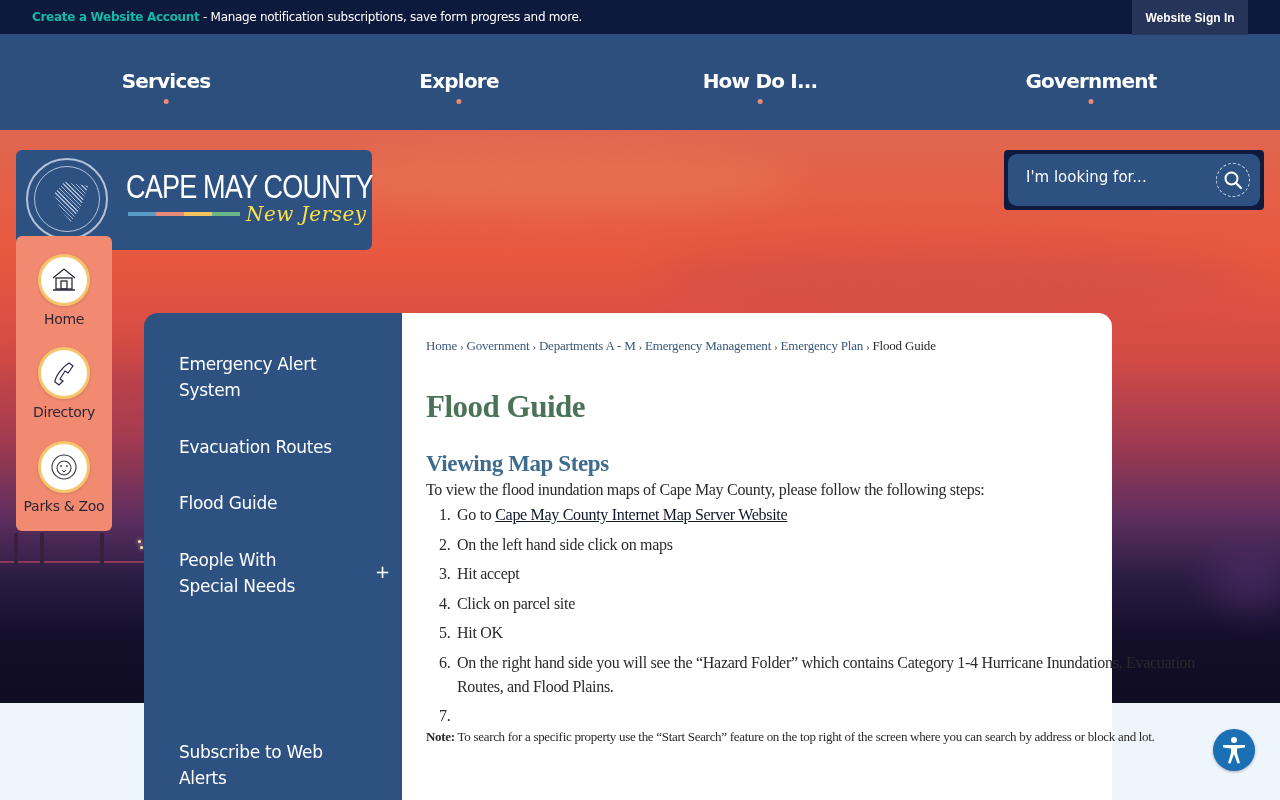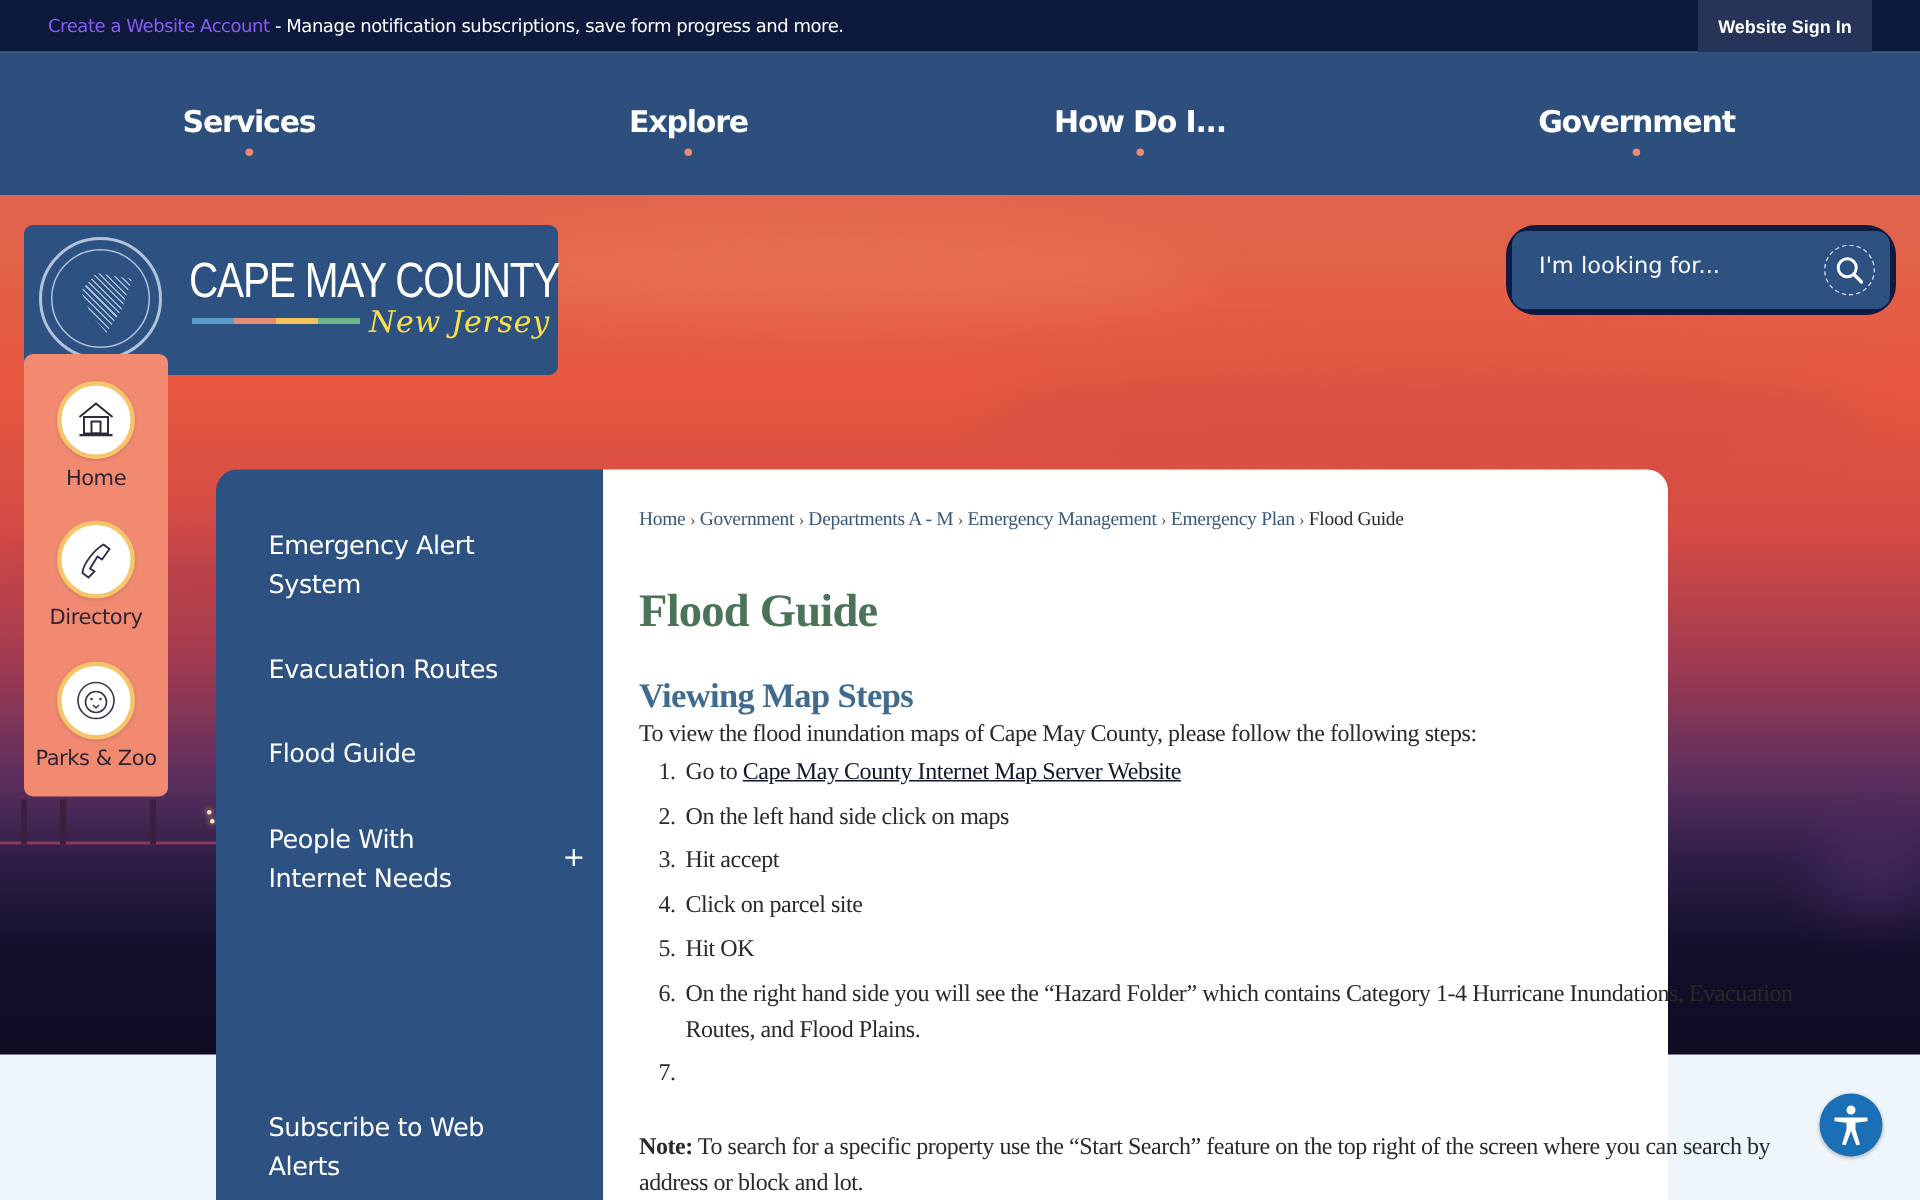--- a/index.html
+++ b/index.html
@@ -2,21 +2,21 @@
 <html><head>
 <meta charset="utf-8">
 <style>
   * { box-sizing: border-box; margin: 0; padding: 0; }
   html, body { width: 1280px; height: 800px; overflow: hidden; }
   body { font-family: "DejaVu Sans", "Liberation Sans", sans-serif; background: #eef5fb; position: relative; }
 
   
   .topbar { position: absolute; top: 0; left: 0; width: 1280px; height: 35px; background: #0e1a3d; border-bottom: 1px solid #2f4a7a; }
   .topbar .promo { position: absolute; left: 32px; top: 10px; font-size: 12px; color: #ffffff; letter-spacing: -0.3px; }
-  .topbar .promo a { color: #8b5cf6; font-weight: normal; text-decoration: none; }
+  .topbar .promo a { color: #14b8a6; font-weight: bold; text-decoration: none; }
   .signin { position: absolute; left: 1132px; top: 0; width: 116px; height: 35px; background: #263459; color: #ffffff; font-family: "Liberation Sans", sans-serif; font-size: 12px; font-weight: bold; display: flex; align-items: center; justify-content: center; cursor: pointer; }
 
   
   .mainnav { position: absolute; top: 35px; left: 0; width: 1280px; height: 95px; background: #2d4f7d; }
   .navitem { position: absolute; top: 34px; transform: translateX(-50%); color: #ffffff; font-family: "DejaVu Sans", sans-serif; font-weight: bold; font-size: 20px; letter-spacing: -0.8px; text-align: center; cursor: pointer; white-space: nowrap; }
   .navitem .dot { display: block; margin: 6px auto 0; width: 5px; height: 5px; border-radius: 50%; background: #ec8a74; }
 
   
   .hero { position: absolute; top: 130px; left: 0; width: 1280px; height: 573px;
     background: linear-gradient(180deg, #e0664f 0%, #e8583f 22%, #d24a45 40%, #9e3a52 55%, #5b2e5e 68%, #2c1d45 78%, #140f2a 88%, #0f0c24 100%); overflow: hidden; }
@@ -29,21 +29,21 @@
   .logo { position: absolute; left: 16px; top: 150px; width: 356px; height: 100px; background: #2d5282; border-radius: 6px; }
   .seal { position: absolute; left: 10px; top: 8px; width: 82px; height: 82px; border-radius: 50%; border: 2px solid #c9d6ea; opacity: .85; }
   .seal::before { content: ""; position: absolute; inset: 6px; border-radius: 50%; border: 1px solid #c9d6ea; }
   .seal::after { content: ""; position: absolute; inset: 22px 18px 16px 26px; background: repeating-linear-gradient(45deg, #b9c8df 0 1px, transparent 1px 3px); clip-path: polygon(30% 0, 100% 10%, 80% 60%, 50% 100%, 20% 70%, 0 30%); }
   .logo-title { position: absolute; left: 110px; top: 18px; color: #ffffff; font-family: "Liberation Sans", sans-serif; font-size: 33px; letter-spacing: -1px; transform: scaleX(0.82); transform-origin: left; white-space: nowrap; font-weight: normal; }
   .logo-bars { position: absolute; left: 112px; top: 62px; display: flex; }
   .logo-bars span { display: block; width: 28px; height: 4px; }
   .logo-sub { position: absolute; left: 230px; top: 52px; color: #fde047; font-family: "DejaVu Serif", serif; font-style: italic; font-size: 20px; letter-spacing: 0.5px; }
 
   
-  .search { position: absolute; left: 1004px; top: 150px; width: 260px; height: 60px; background: #101a3f; border-radius: 20px; padding: 4px; }
+  .search { position: absolute; left: 1004px; top: 150px; width: 260px; height: 60px; background: #101a3f; border-radius: 4px; padding: 4px; }
   .search .inner { width: 100%; height: 100%; background: #2d5282; border-radius: 9px; position: relative; }
   .search input { position: absolute; left: 18px; top: 14px; width: 180px; border: none; background: transparent; color: #ffffff; font-size: 15px; font-family: "DejaVu Sans", sans-serif; outline: none; }
   .search input::placeholder { color: #ffffff; }
   .search .sbtn { position: absolute; right: 10px; top: 9px; width: 34px; height: 34px; border-radius: 50%; border: 1px dashed #c6d4ea; display: flex; align-items: center; justify-content: center; cursor: pointer; }
 
   
   .quick { position: absolute; left: 16px; top: 236px; width: 96px; height: 295px; background: #f28a72; border-radius: 6px; }
   .qitem { position: absolute; left: 0; width: 96px; text-align: center; cursor: pointer; }
   .qcircle { width: 52px; height: 52px; margin: 0 auto; border-radius: 50%; background: #ffffff; border: 3px solid #f6c46a; display: flex; align-items: center; justify-content: center; box-shadow: 0 1px 3px rgba(0,0,0,.15); }
   .qlabel { margin-top: 5px; font-size: 14px; color: #2d2433; letter-spacing: -0.3px; white-space: nowrap; }
@@ -59,21 +59,21 @@
   .crumbs a { color: #3a587a; text-decoration: none; cursor: pointer; }
   .crumbs .sep { color: #555; margin: 0 3px; font-size: 11px; }
   .crumbs .cur { color: #2a2a2a; }
   .ptitle { position: absolute; left: 24px; top: 76px; font-size: 31px; font-weight: bold; color: #4a7358; letter-spacing: -0.5px; }
   .h2 { position: absolute; left: 24px; top: 138px; font-size: 23px; font-weight: bold; color: #3f6c8e; letter-spacing: -0.4px; }
   .intro { position: absolute; left: 24px; top: 168px; font-size: 16px; color: #2a2a2a; letter-spacing: -0.3px; white-space: nowrap; }
   .steps { position: absolute; left: 24px; top: 190px; width: 800px; list-style: none; font-size: 16px; color: #2a2a2a; letter-spacing: -0.3px; }
   .steps li { position: absolute; left: 31px; width: 760px; line-height: 24px; }
   .steps li .num { position: absolute; left: -18px; }
   .steps a { color: #0f172a; text-decoration: underline; cursor: pointer; }
-  .note { position: absolute; left: 24px; top: 440px; width: 800px; font-size: 16px; line-height: 24px; color: #2a2a2a; letter-spacing: -0.3px; }
+  .note { position: absolute; left: 24px; top: 412px; width: 800px; font-size: 13px; line-height: 24px; color: #2a2a2a; letter-spacing: -0.3px; }
   .note b { font-weight: bold; }
 
   .a11y { position: absolute; left: 1213px; top: 729px; width: 42px; height: 42px; border-radius: 50%; background: #1a6fb5; display: flex; align-items: center; justify-content: center; cursor: pointer; box-shadow: 0 1px 3px rgba(0,0,0,.3); }
 </style>
 </head>
 <body>
 
 <div class="topbar">
   <div class="promo">
     <a>Create a Website Account</a><span> - Manage notification subscriptions, save form progress and more.</span>
@@ -156,21 +156,21 @@
         </svg>
     </div>
     <div class="qlabel">Parks &amp; Zoo</div>
   </div>
 </div>
 
 <div class="sidenav">
   <div class="sitem" style="top:38px">Emergency Alert System</div>
   <div class="sitem" style="top:121px">Evacuation Routes</div>
   <div class="sitem" style="top:177px">Flood Guide</div>
-  <div class="sitem" style="top:234px; width:140px">People With Internet Needs</div>
+  <div class="sitem" style="top:234px; width:140px">People With Special Needs</div>
   <div class="splus">+</div>
   <div class="sitem" style="top:426px; width:170px">Subscribe to Web Alerts</div>
 </div>
 
 <div class="content">
   <div class="crumbs">
     <a>Home</a><span class="sep">›</span><a>Government</a><span class="sep">›</span><a>Departments A - M</a><span class="sep">›</span><a>Emergency Management</a><span class="sep">›</span><a>Emergency Plan</a><span class="sep">›</span><span class="cur">Flood Guide</span>
   </div>
   <h1 class="ptitle">Flood Guide</h1>
   <h2 class="h2">Viewing Map Steps</h2>

